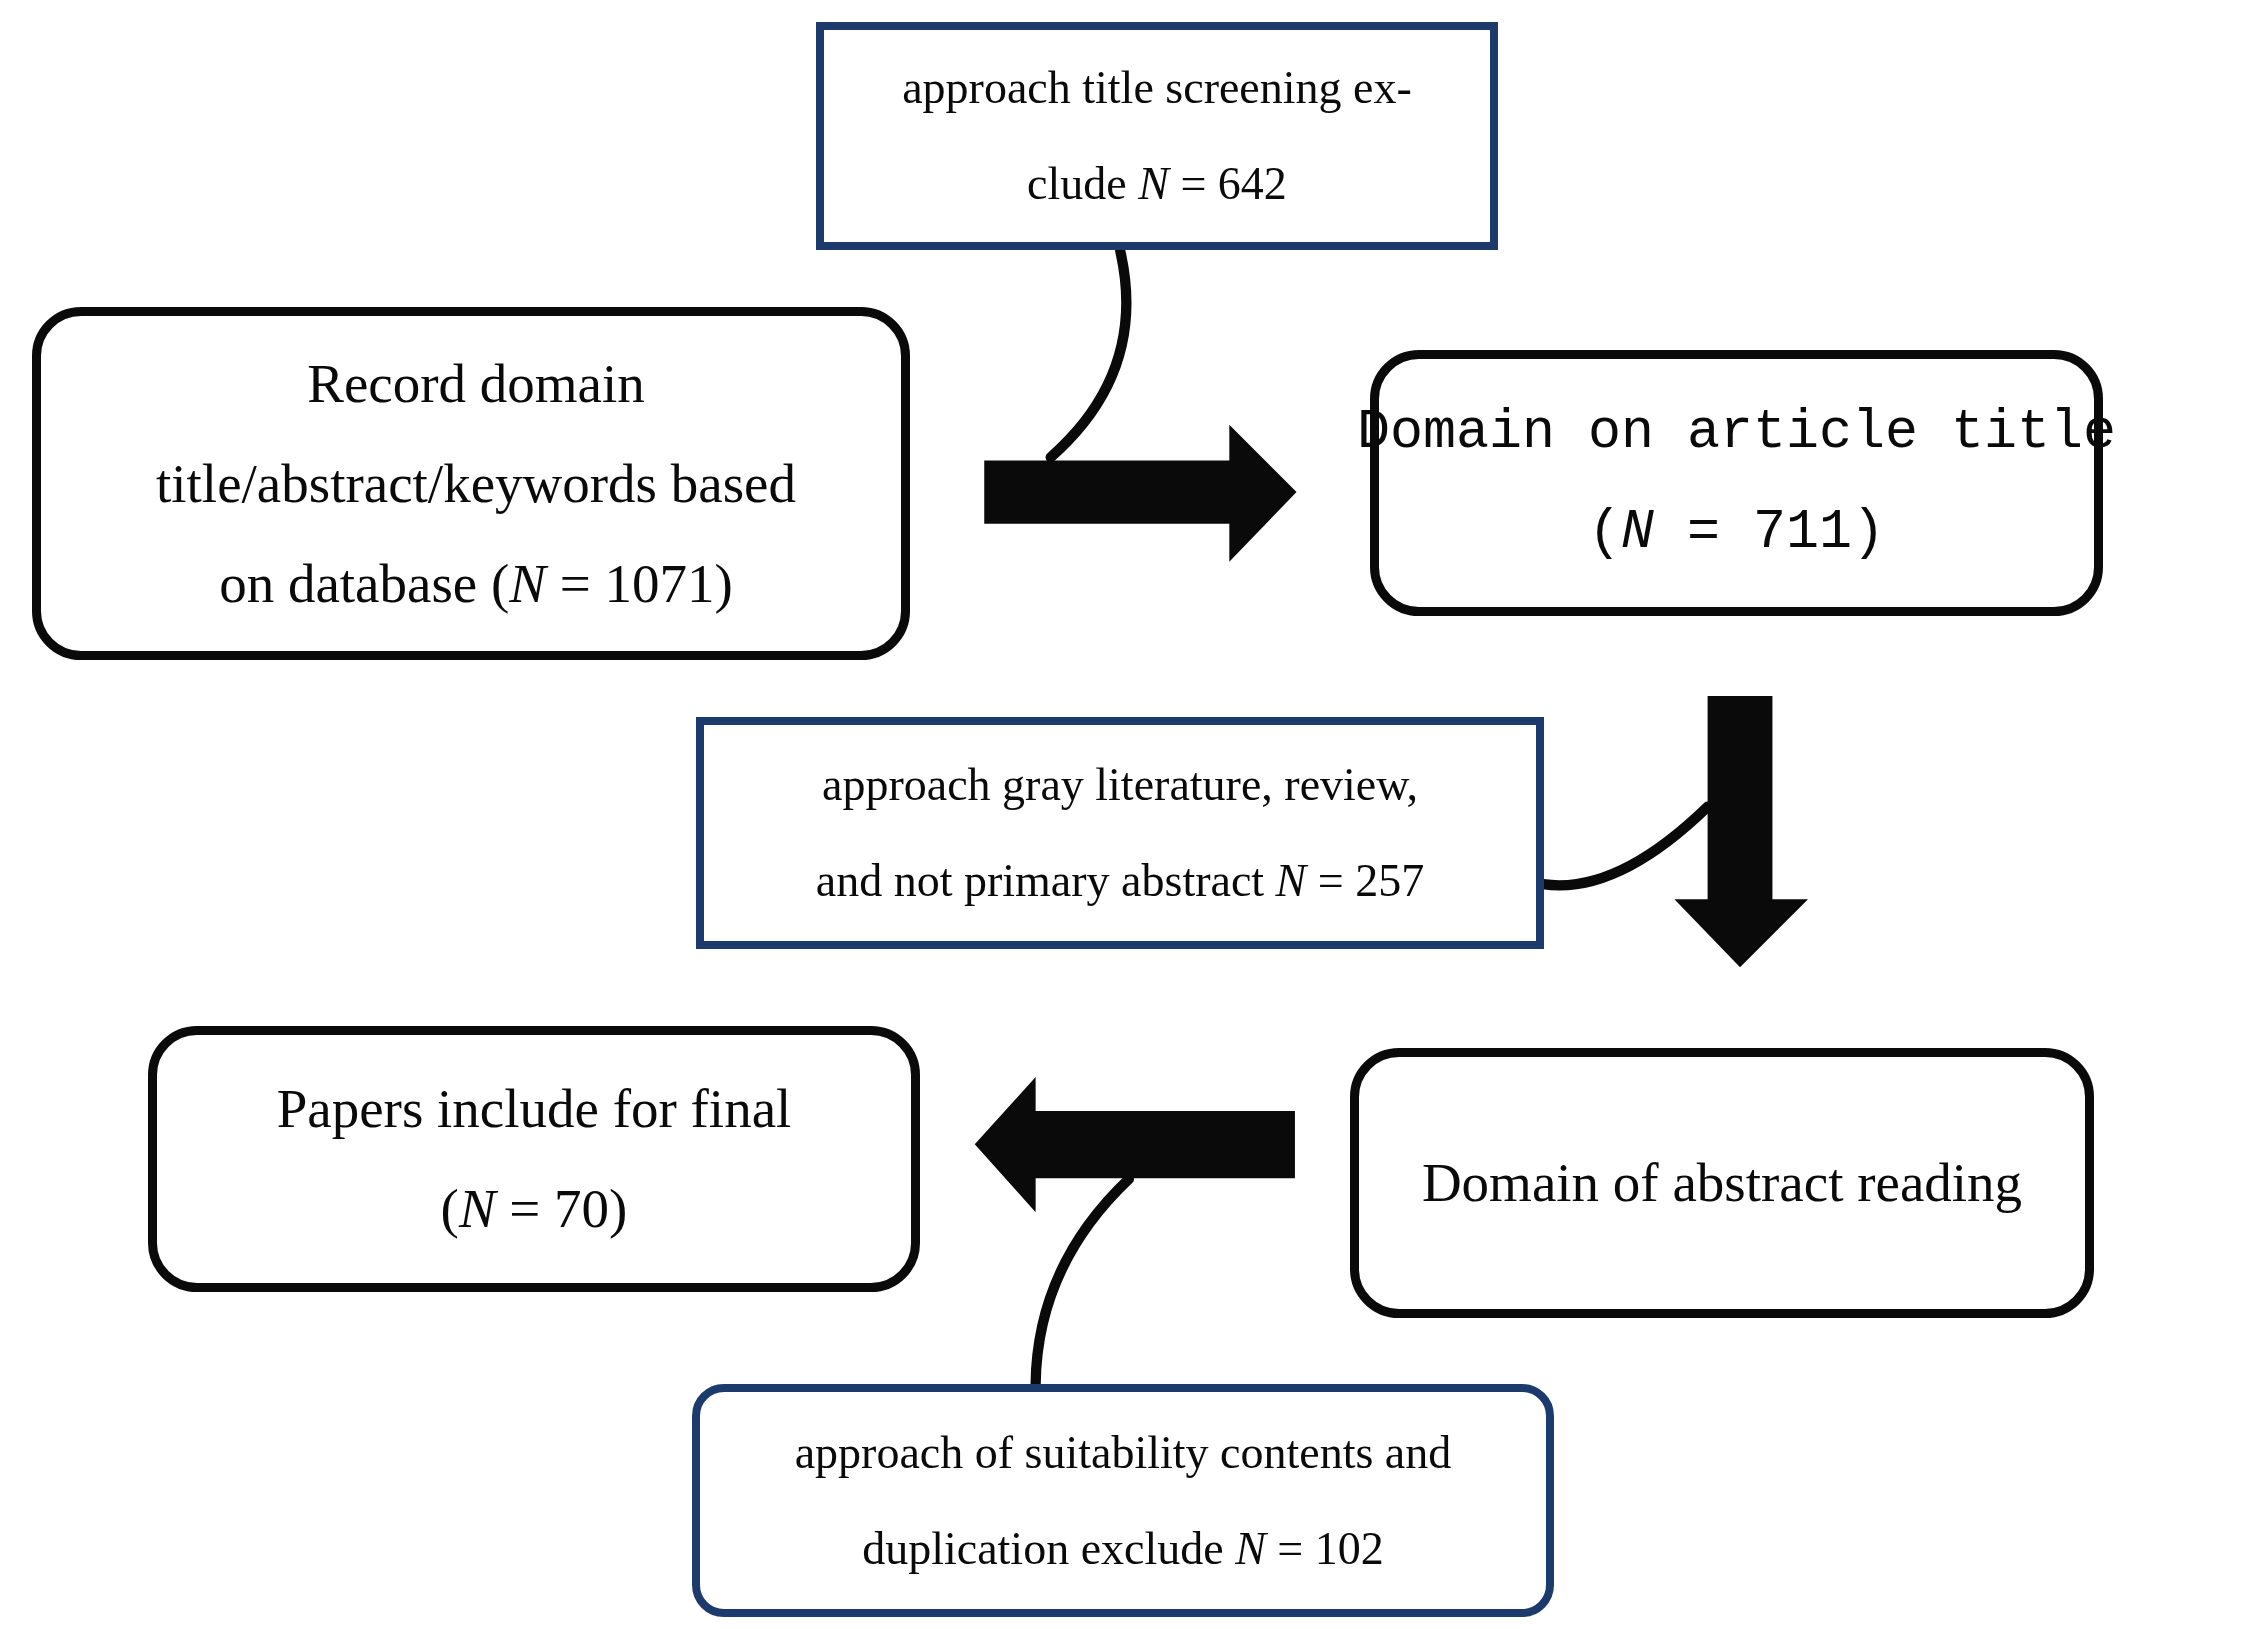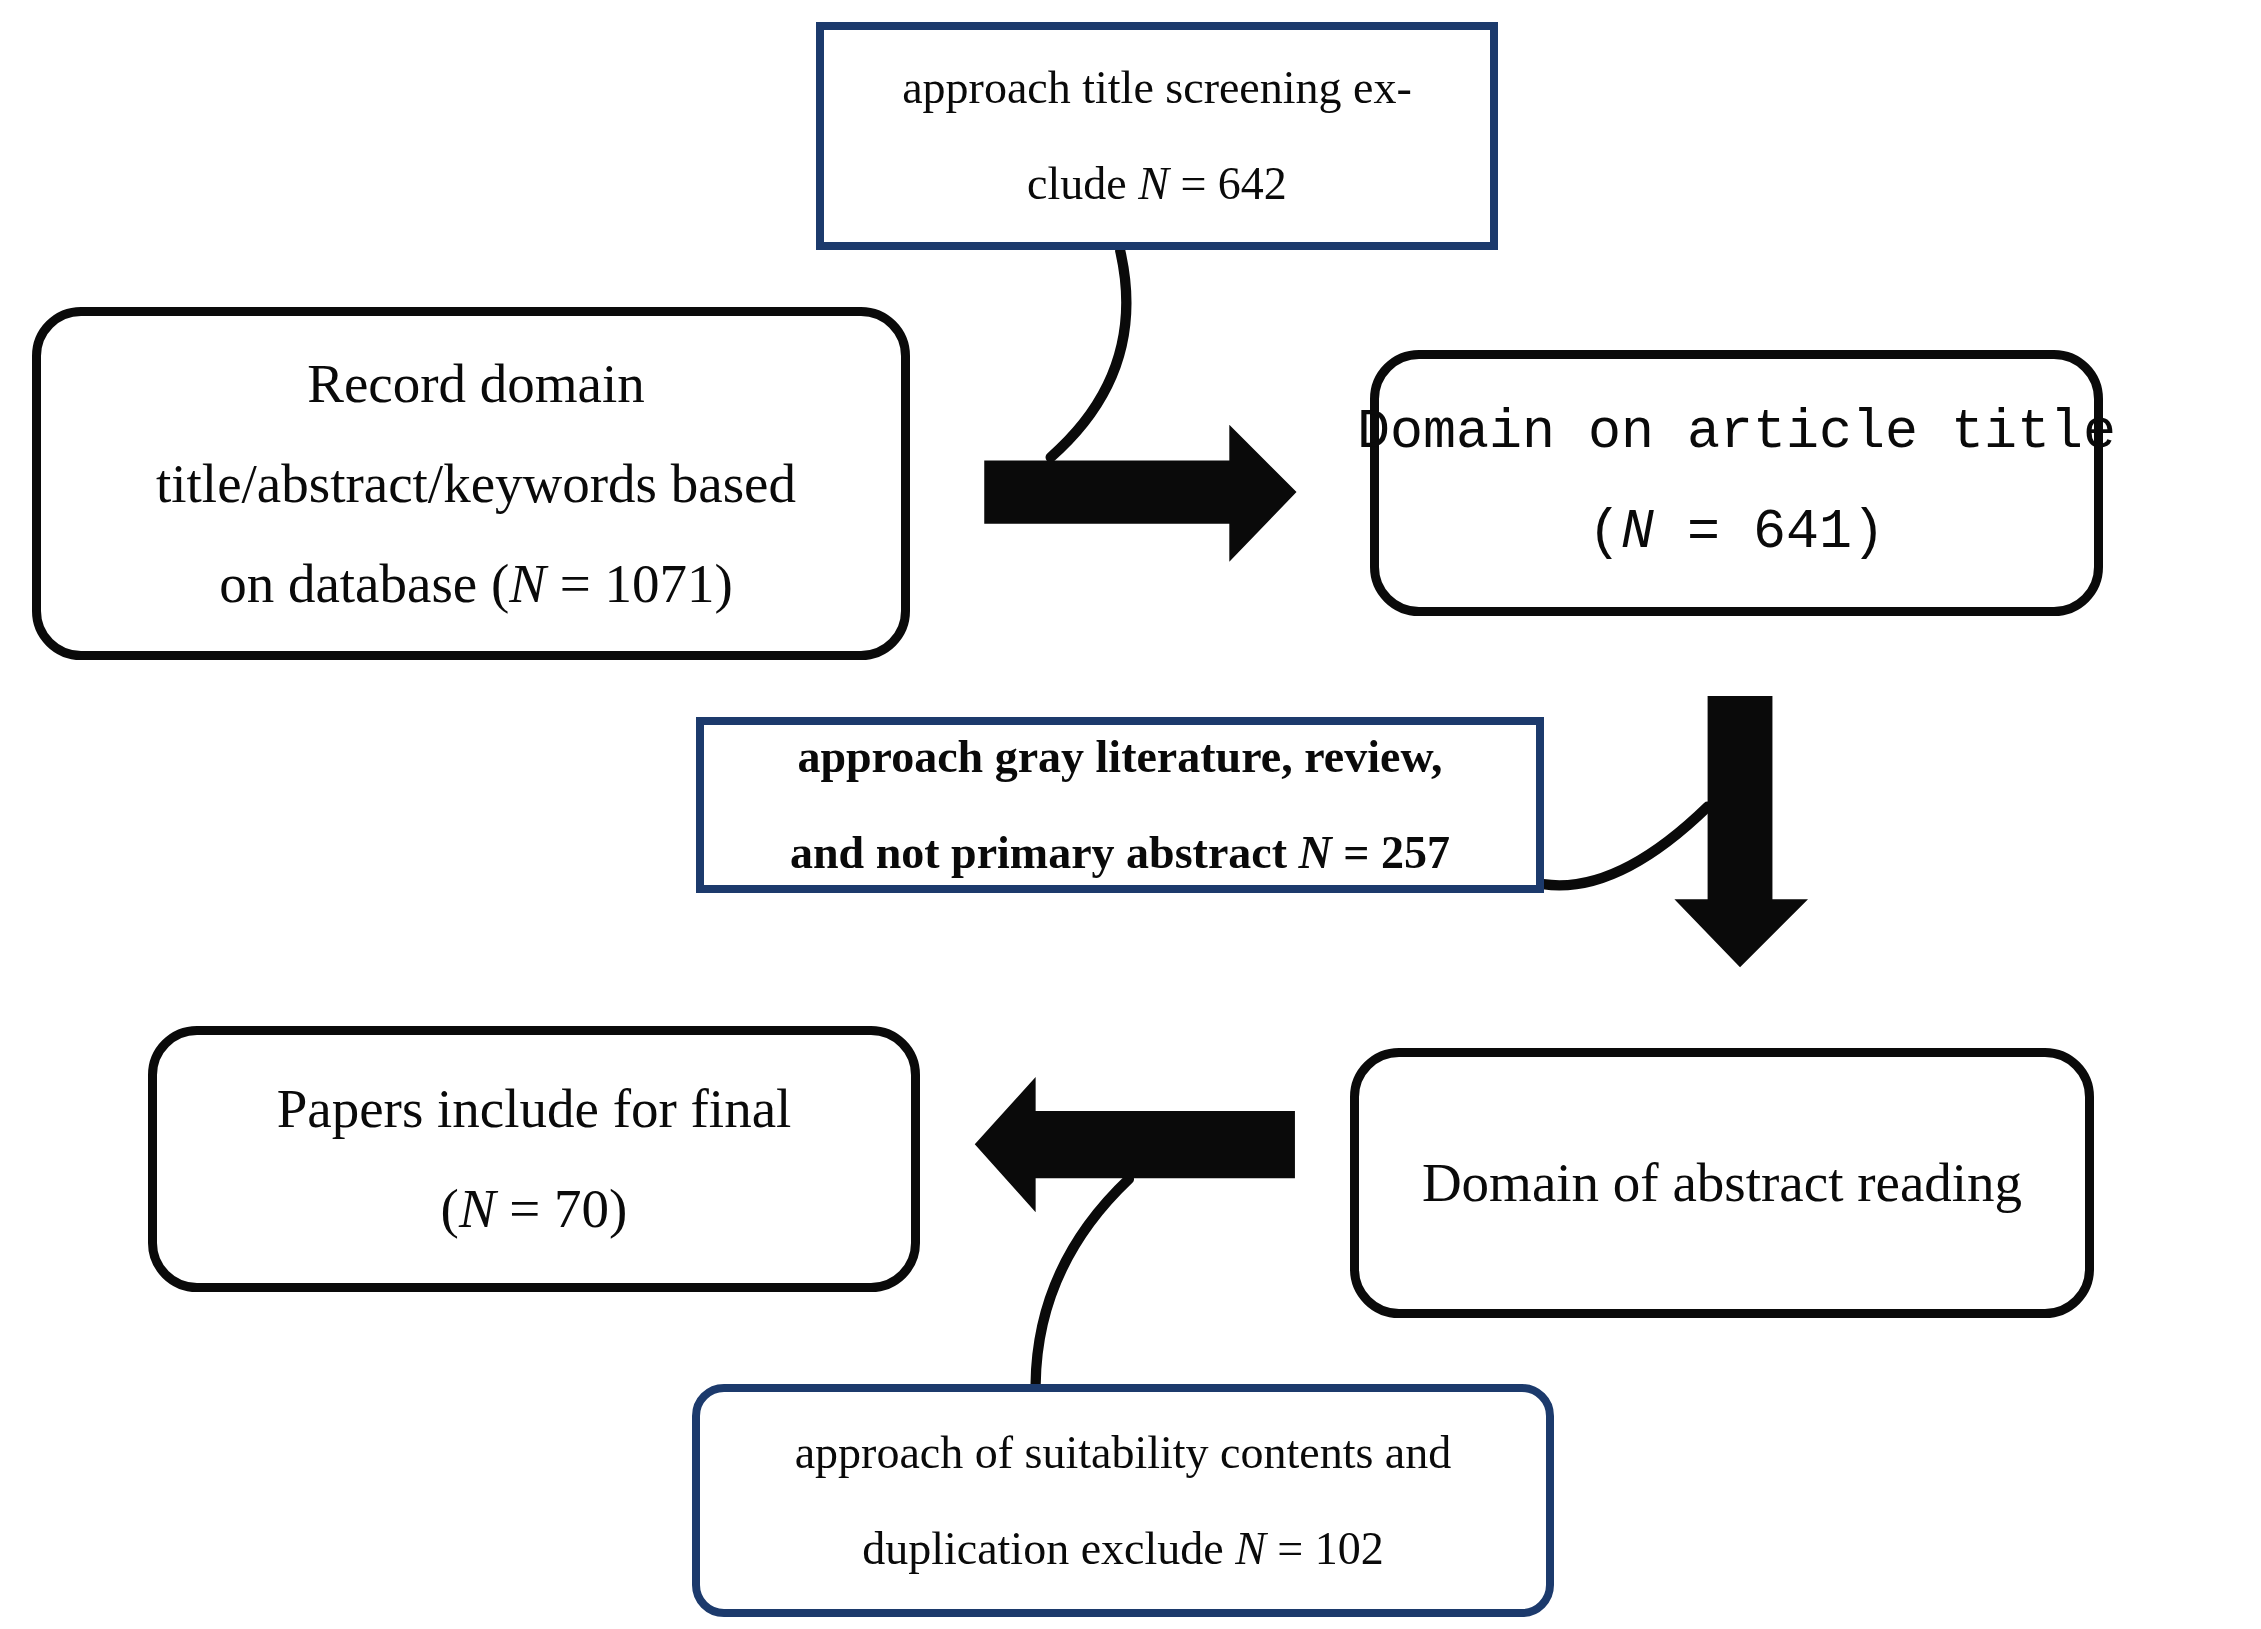--- a/index.html
+++ b/index.html
@@ -37,21 +37,21 @@
     line-height:96px;
   }
   .line{white-space:nowrap;}
   .nv{font-style:italic;}
   
   #b-record  {left:32px;   top:307px;  width:878px; height:353px;padding-left:10px;}
   #b-title   {left:1370px; top:350px;  width:733px;  height:266px;font-family:Liberation Mono, monospace;}
   #b-abstract{left:1350px; top:1048px; width:744px; height:270px;}
   #b-final   {left:148px;  top:1026px; width:772px;  height:266px;}
   #b-ex-title{left:816px; top:22px;   width:682px;  height:228px;}
-  #b-ex-gray {left:696px;  top:717px;  width:848px; height:176px;font-weight:bold;}
+  #b-ex-gray {left:696px;  top:717px;  width:848px; height:232px;}
   #b-ex-suit {left:692px;  top:1384px; width:862px; height:233px;border-radius:32px;}
 </style>
 </head>
 <body>
 
 <div class="canvas">
 
   <svg class="layer" viewBox="0 0 2860 2061" aria-hidden="true">
 
     <path d="M 1417 317 Q 1452 470 1329 578" fill="none" stroke="#0a0a0a" stroke-width="13" stroke-linecap="round"></path>
@@ -69,21 +69,21 @@
   </div>
 
   <div class="box rounded" id="b-record">
     <div class="line"><span>Record domain</span><i class="nv"></i><span></span></div>
     <div class="line"><span>title/abstract/keywords based</span><i class="nv"></i><span></span></div>
     <div class="line"><span>on database (</span><i class="nv">N</i><span> = 1071)</span></div>
   </div>
 
   <div class="box rounded" id="b-title">
     <div class="line"><span>Domain on article title</span><i class="nv"></i><span></span></div>
-    <div class="line"><span>(</span><i class="nv">N</i><span> = 641)</span></div>
+    <div class="line"><span>(</span><i class="nv">N</i><span> = 711)</span></div>
   </div>
 
   <div class="box excl" id="b-ex-gray">
     <div class="line"><span>approach gray literature, review,</span><i class="nv"></i><span></span></div>
     <div class="line"><span>and not primary abstract </span><i class="nv">N</i><span> = 257</span></div>
   </div>
 
   <div class="box rounded" id="b-abstract">
     <div class="line"><span>Domain of abstract reading</span><i class="nv"></i><span></span></div>
   </div>

